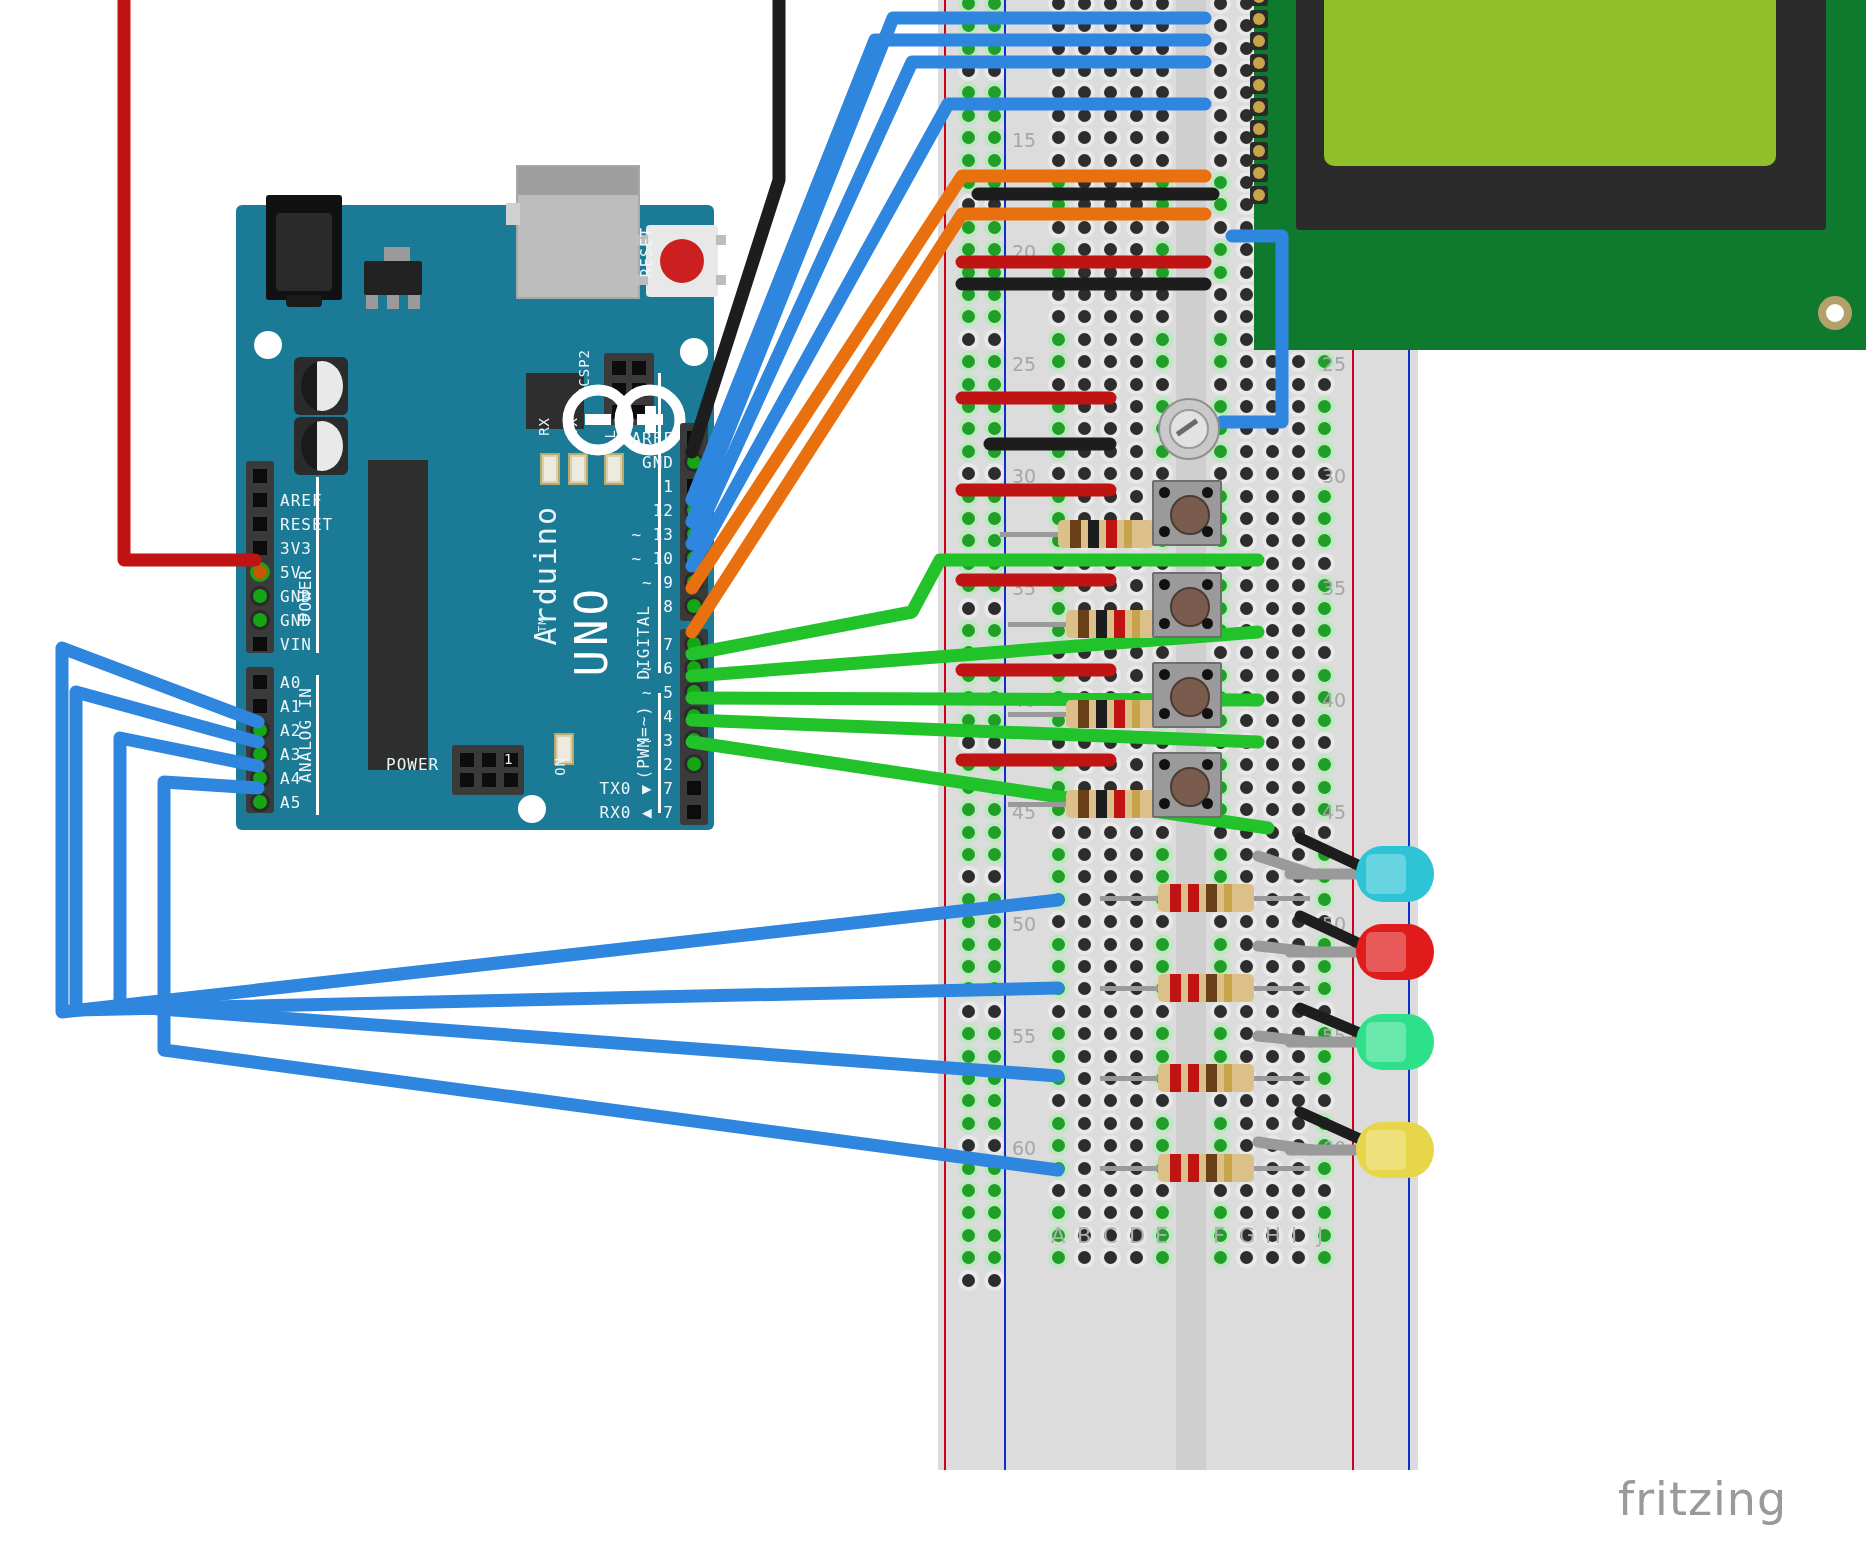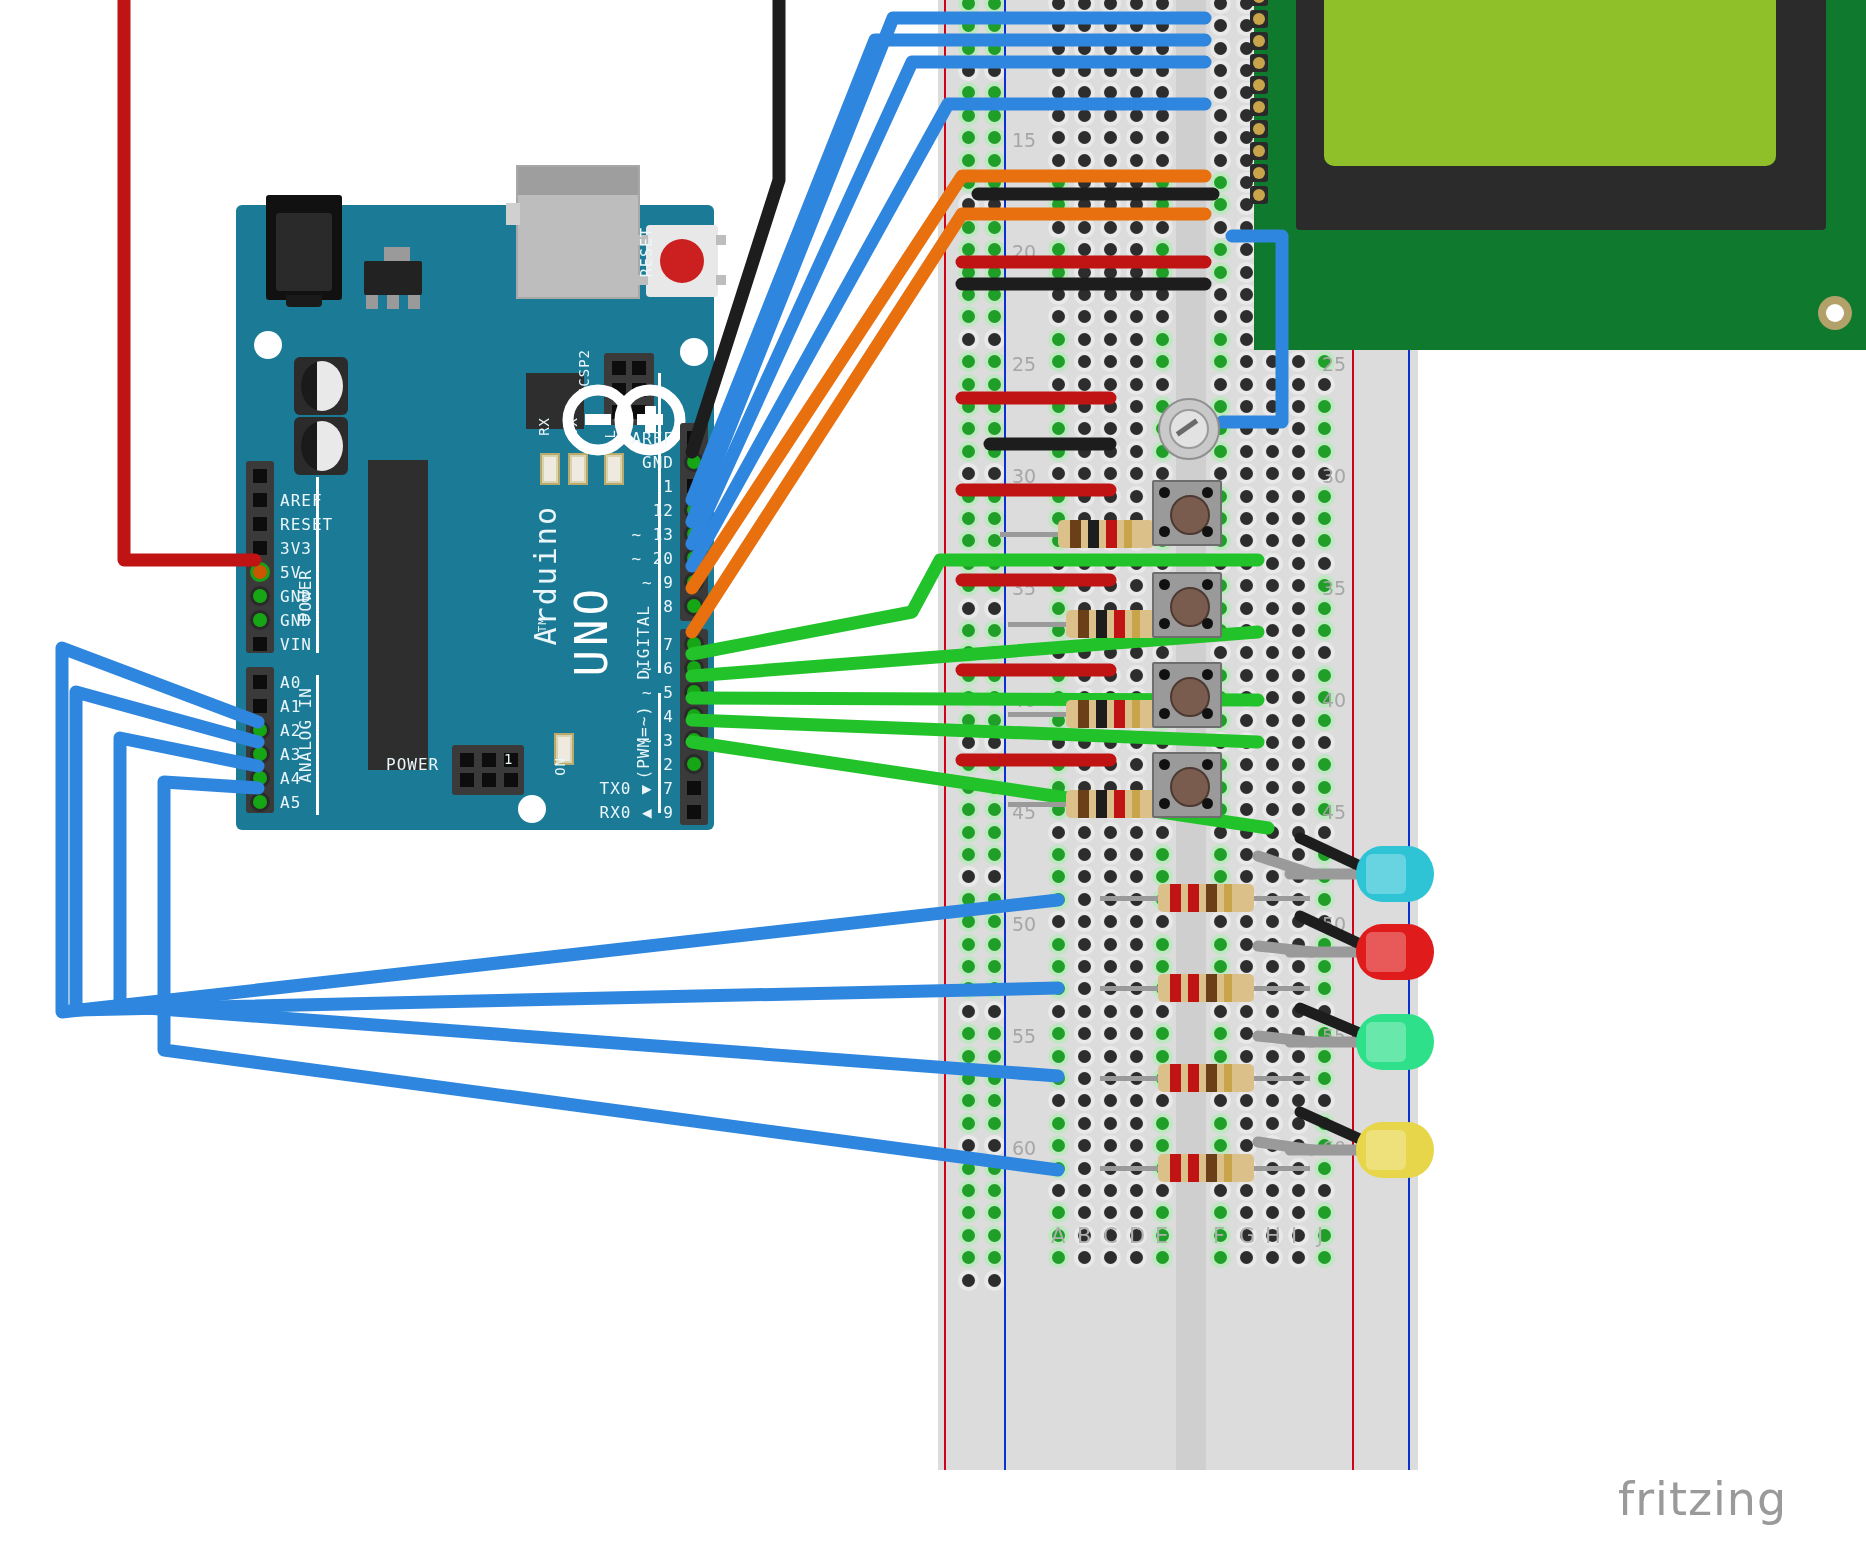--- a/index.html
+++ b/index.html
@@ -2374,31 +2374,31 @@
       <div class="plabel" style="top: 492px; left: 44px;">A1</div>
       <div class="plabel" style="top: 516px; left: 44px;">A2</div>
       <div class="plabel" style="top: 540px; left: 44px;">A3</div>
       <div class="plabel" style="top: 564px; left: 44px;">A4</div>
       <div class="plabel" style="top: 588px; left: 44px;">A5</div>
       <div class="plabel" style="top: 224px; right: 40px; text-align: right;">AREF</div>
       <div class="plabel" style="top: 248px; right: 40px; text-align: right;">GND</div>
       <div class="plabel" style="top: 272px; right: 40px; text-align: right;">1</div>
       <div class="plabel" style="top: 296px; right: 40px; text-align: right;">12</div>
       <div class="plabel" style="top: 320px; right: 40px; text-align: right;">~ 13</div>
-      <div class="plabel" style="top: 344px; right: 40px; text-align: right;">~ 20</div>
+      <div class="plabel" style="top: 344px; right: 40px; text-align: right;">~ 10</div>
       <div class="plabel" style="top: 368px; right: 40px; text-align: right;">~ 9</div>
       <div class="plabel" style="top: 392px; right: 40px; text-align: right;">8</div>
       <div class="plabel" style="top: 430px; right: 40px; text-align: right;">7</div>
       <div class="plabel" style="top: 454px; right: 40px; text-align: right;">~ 6</div>
       <div class="plabel" style="top: 478px; right: 40px; text-align: right;">~ 5</div>
       <div class="plabel" style="top: 502px; right: 40px; text-align: right;">4</div>
       <div class="plabel" style="top: 526px; right: 40px; text-align: right;">~ 3</div>
       <div class="plabel" style="top: 550px; right: 40px; text-align: right;">2</div>
       <div class="plabel" style="top: 574px; right: 40px; text-align: right;">TX0 ▶ 7</div>
-      <div class="plabel" style="top: 598px; right: 40px; text-align: right;">RX0 ◀ 9</div>
+      <div class="plabel" style="top: 598px; right: 40px; text-align: right;">RX0 ◀ 7</div>
     </div>
 
   <svg class="wires">
     <g stroke-linecap="round" stroke-linejoin="round" fill="none">
 
       <path d="M124 0 L124 560 L255 560" stroke="#c01313" stroke-width="13"></path>
 
       <path d="M779 0 L779 180 L692 452" stroke="#1d1d1d" stroke-width="13"></path>
 
       <path d="M692 500 L875 40 L1205 40" stroke="#2e86de" stroke-width="13"></path>

